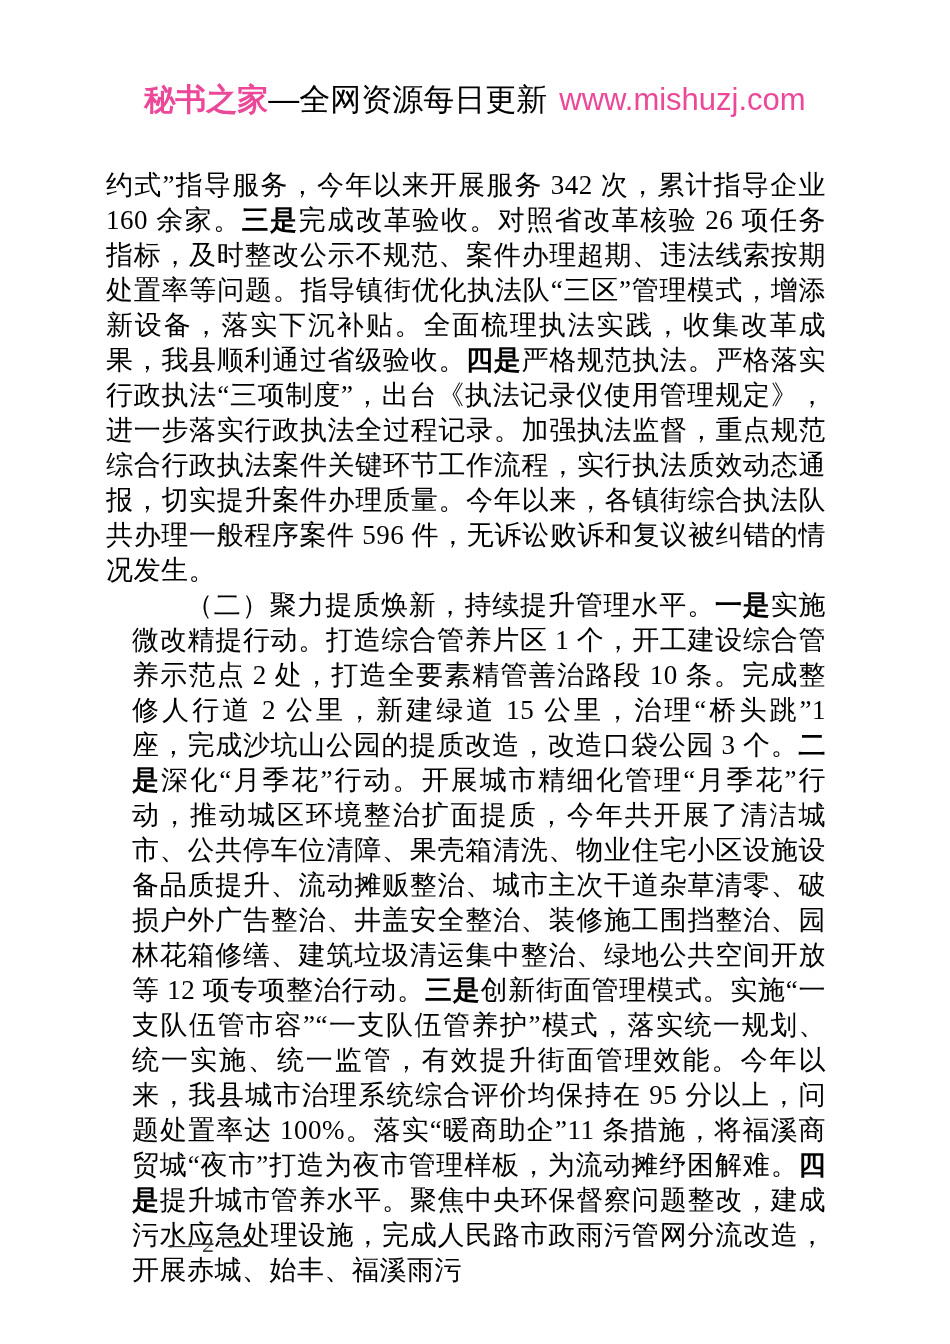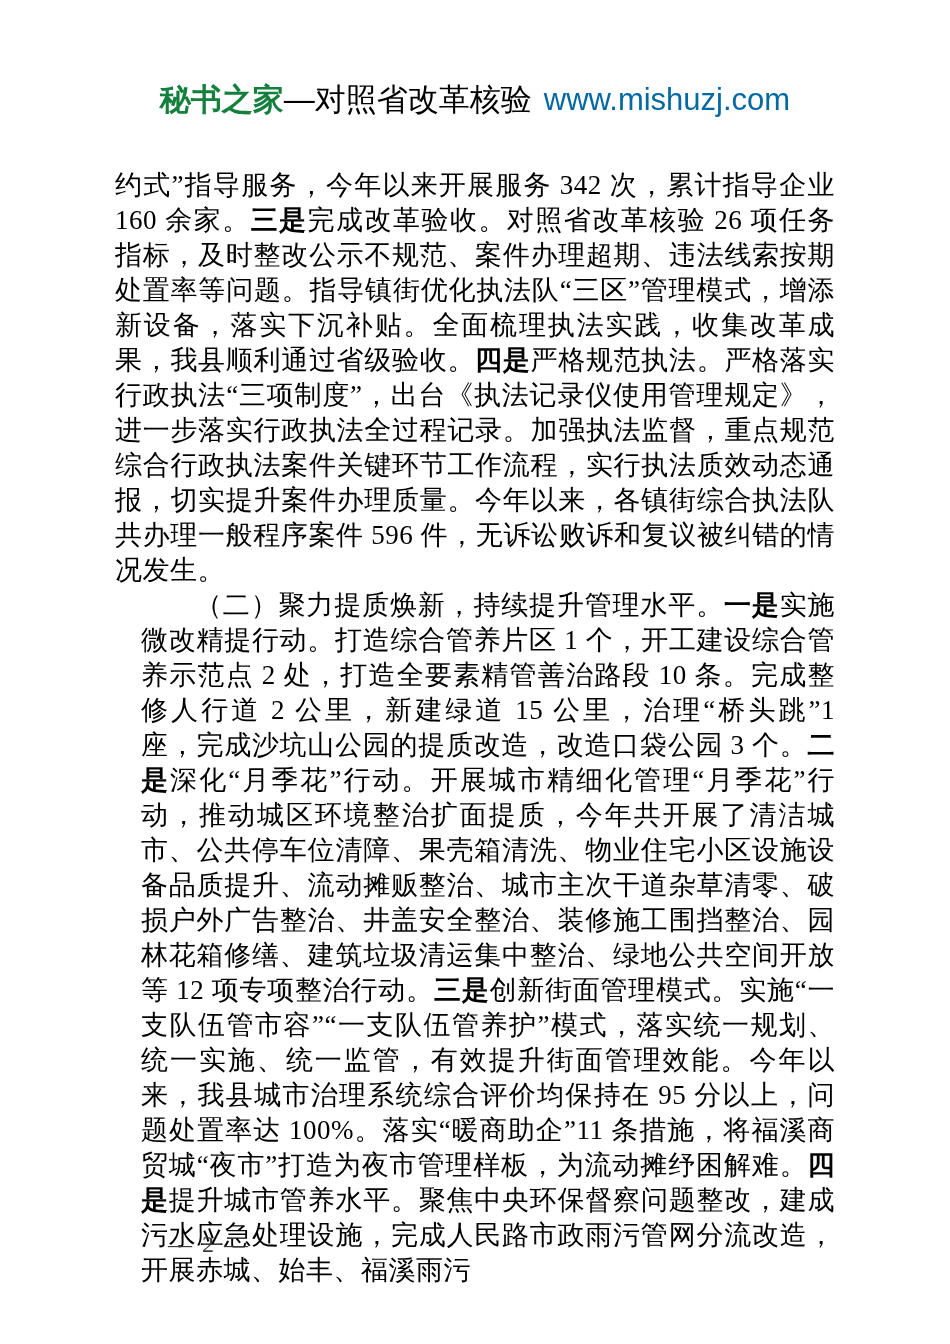--- a/index.html
+++ b/index.html
@@ -29,21 +29,21 @@
   }
   .header .brand {
     font-weight: bold;
   }
   .header .url {
     margin-left: 12px;
   }
   .doc-body {
     position: absolute;
     top: 168px;
-    left: 115px;
+    left: 106px;
     width: 720px;
     font-size: 27px;
     line-height: 35px;
     text-align: justify;
     letter-spacing: 0.5px;
   }
   .doc-body p {
     margin: 0;
     padding: 0;
   }
@@ -62,21 +62,21 @@
     color: #3a3a3a;
     letter-spacing: 2px;
   }
 </style>
 </head>
 <body>
 
 <div class="page">
 
   <div class="header">
-    <span class="brand" style="color: #15803d;">秘书之家</span><span class="sep" style="color: rgb(0, 0, 0);">—</span><span class="tagline" style="color: rgb(0, 0, 0);">对照省改革核验</span><span class="url" style="color: #0369a1;">www.mishuzj.com</span>
+    <span class="brand" style="color: #ec4899;">秘书之家</span><span class="sep" style="color: rgb(0, 0, 0);">—</span><span class="tagline" style="color: rgb(0, 0, 0);">全网资源每日更新</span><span class="url" style="color: #ec4899;">www.mishuzj.com</span>
   </div>
 
   <div class="doc-body">
       <p class=""><span>约式”指导服务，今年以来开展服务 342 次，累计指导企业 160 余家。</span><span class="bold">三是</span><span>完成改革验收。对照省改革核验 26 项任务指标，及时整改公示不规范、案件办理超期、违法线索按期处置率等问题。指导镇街优化执法队“三区”管理模式，增添新设备，落实下沉补贴。全面梳理执法实践，收集改革成果，我县顺利通过省级验收。</span><span class="bold">四是</span><span>严格规范执法。严格落实行政执法“三项制度”，出台《执法记录仪使用管理规定》，进一步落实行政执法全过程记录。加强执法监督，重点规范综合行政执法案件关键环节工作流程，实行执法质效动态通报，切实提升案件办理质量。今年以来，各镇街综合执法队共办理一般程序案件 596 件，无诉讼败诉和复议被纠错的情况发生。</span></p>
       <p class="indent"><span>（二）聚力提质焕新，持续提升管理水平。</span><span class="bold">一是</span><span>实施微改精提行动。打造综合管养片区 1 个，开工建设综合管养示范点 2 处，打造全要素精管善治路段 10 条。完成整修人行道 2 公里，新建绿道 15 公里，治理“桥头跳”1 座，完成沙坑山公园的提质改造，改造口袋公园 3 个。</span><span class="bold">二是</span><span>深化“月季花”行动。开展城市精细化管理“月季花”行动，推动城区环境整治扩面提质，今年共开展了清洁城市、公共停车位清障、果壳箱清洗、物业住宅小区设施设备品质提升、流动摊贩整治、城市主次干道杂草清零、破损户外广告整治、井盖安全整治、装修施工围挡整治、园林花箱修缮、建筑垃圾清运集中整治、绿地公共空间开放等 12 项专项整治行动。</span><span class="bold">三是</span><span>创新街面管理模式。实施“一支队伍管市容”“一支队伍管养护”模式，落实统一规划、统一实施、统一监管，有效提升街面管理效能。今年以来，我县城市治理系统综合评价均保持在 95 分以上，问题处置率达 100%。落实“暖商助企”11 条措施，将福溪商贸城“夜市”打造为夜市管理样板，为流动摊纾困解难。</span><span class="bold">四是</span><span>提升城市管养水平。聚焦中央环保督察问题整改，建成污水应急处理设施，完成人民路市政雨污管网分流改造，开展赤城、始丰、福溪雨污</span></p>
     </div>
 
   <div class="footer">
     <span>— 2 —</span>
   </div>

